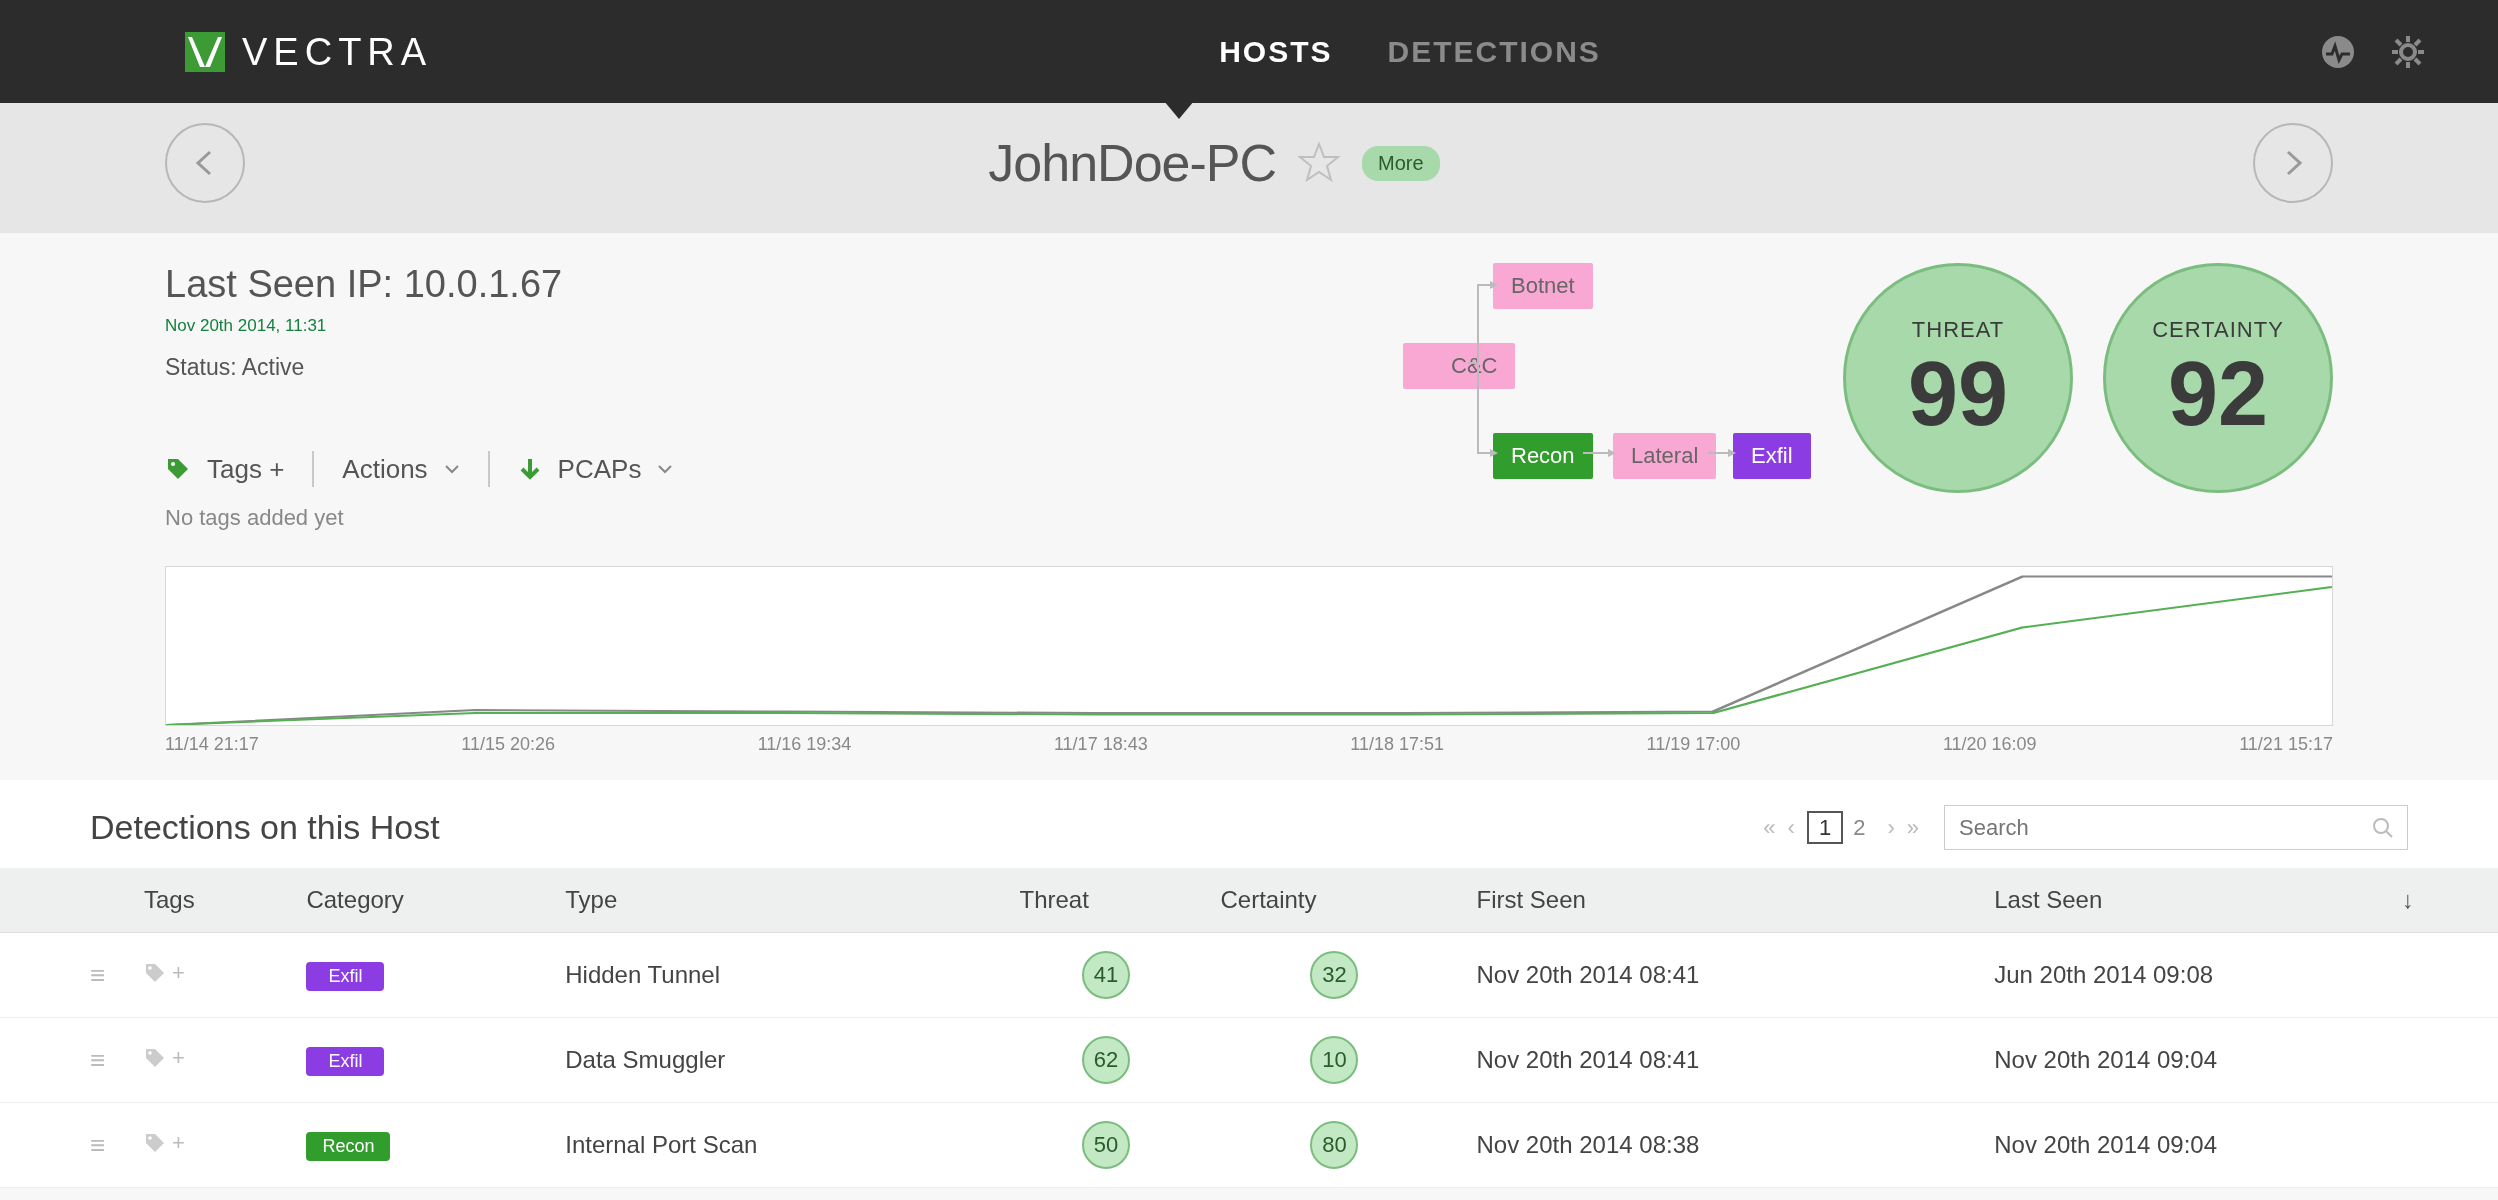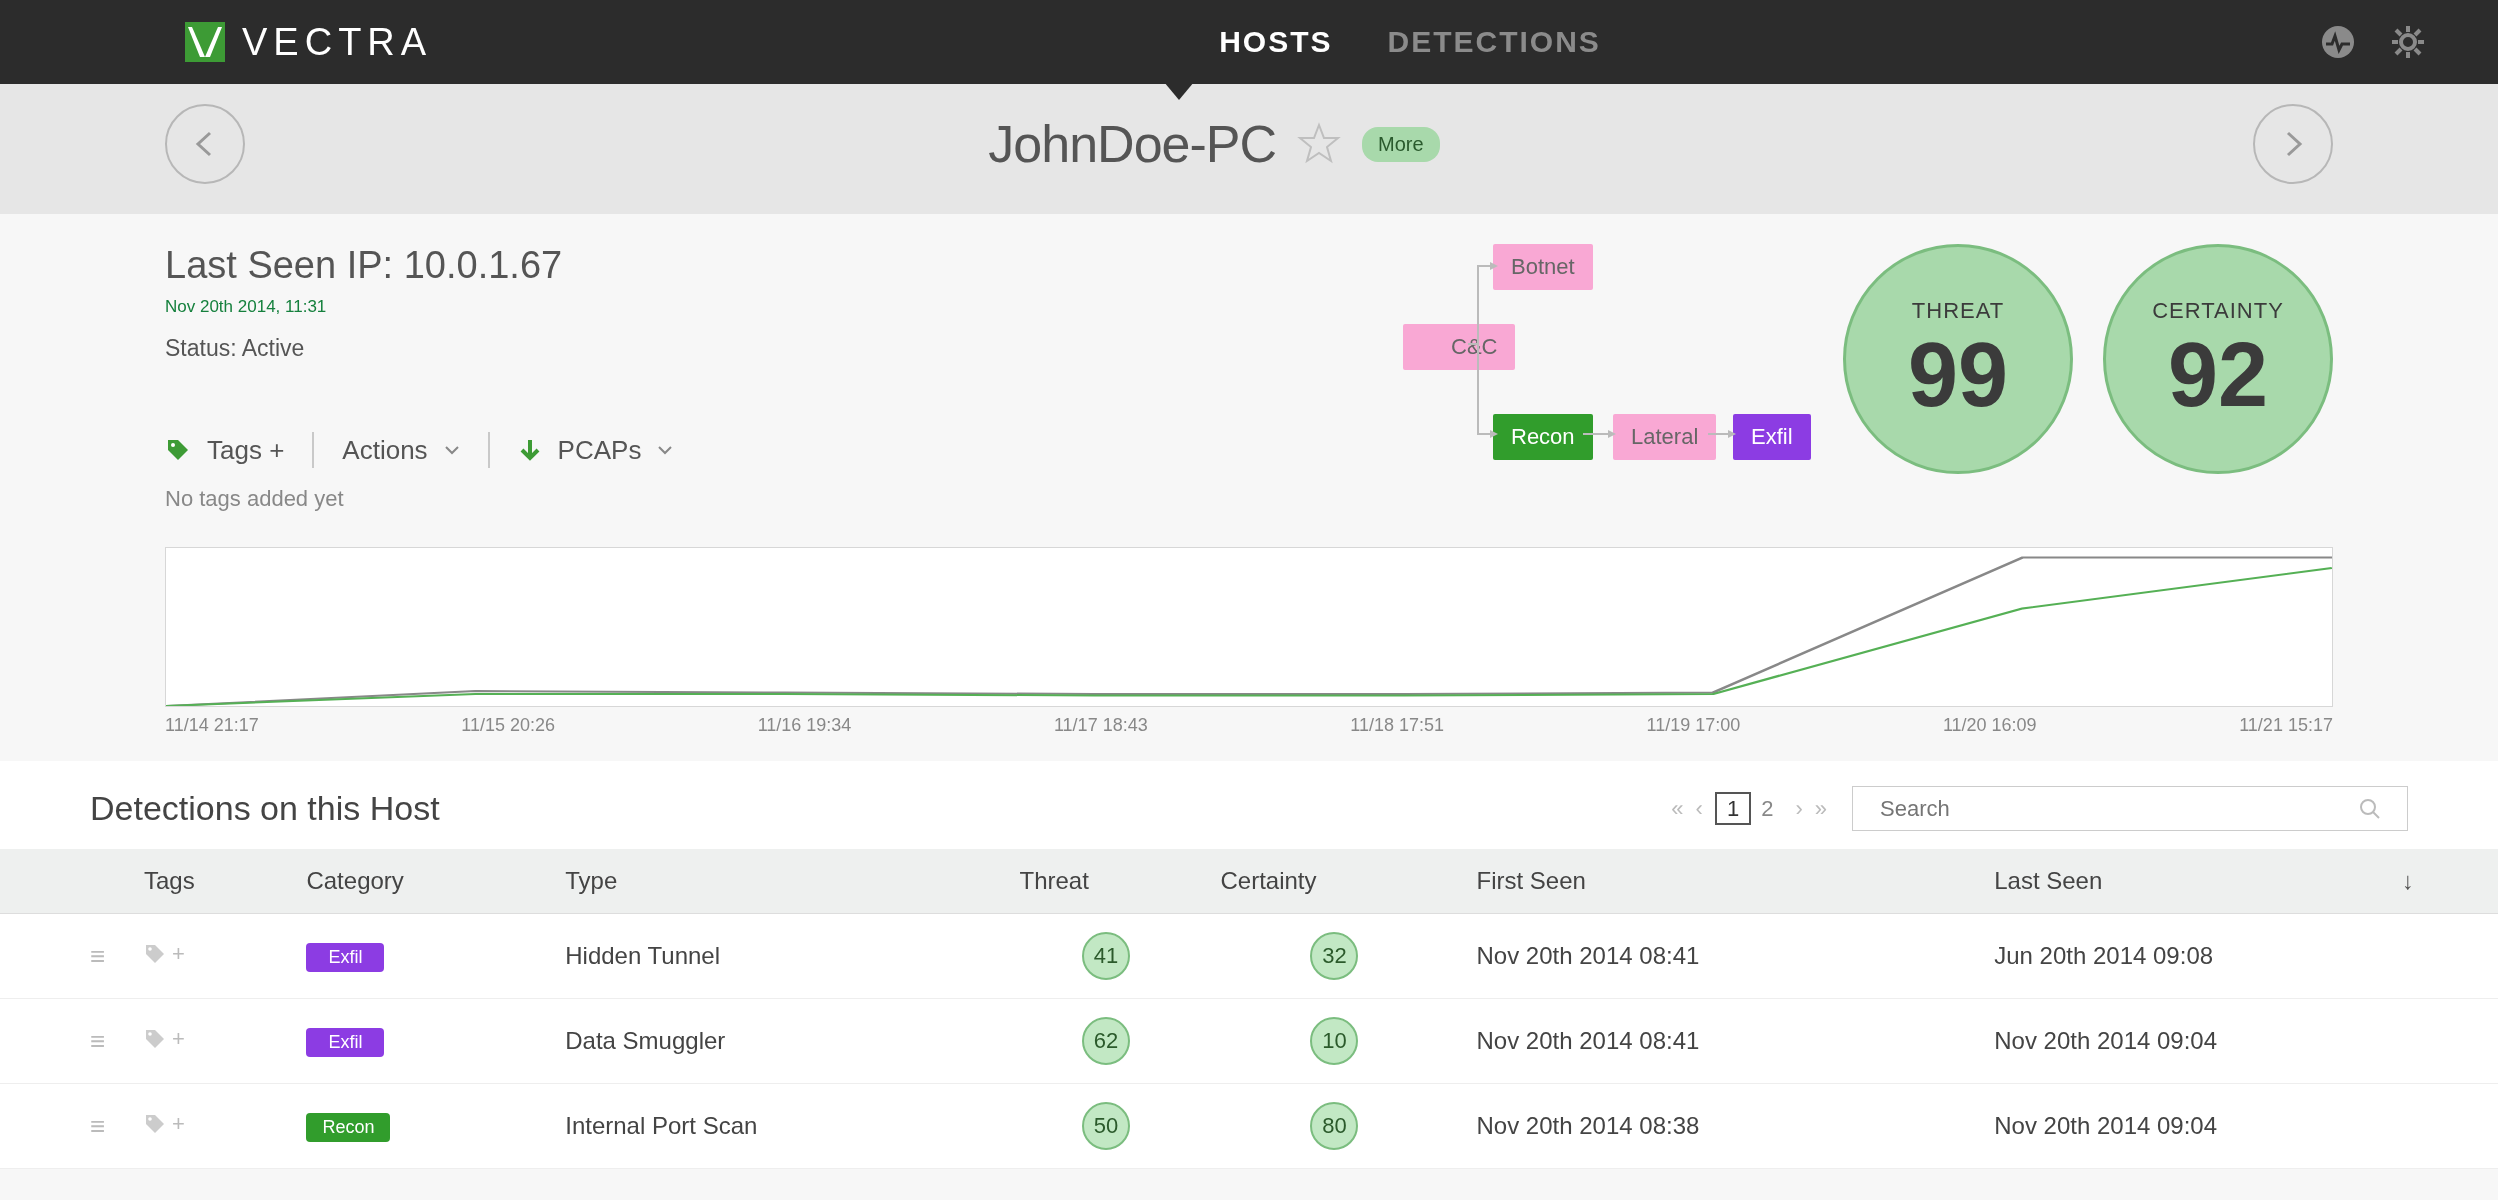--- a/index.html
+++ b/index.html
@@ -1,18 +1,18 @@
 <!DOCTYPE html>
 <html><head>
 <meta charset="utf-8">
 <style>
   * { box-sizing: border-box; margin: 0; padding: 0; }
   body { font-family: "Helvetica Neue", Helvetica, Arial, sans-serif; background:#f7f7f7; color:#333; width:2498px; }
   
-  .topnav { height:84px; background:#2c2c2c; display:flex; align-items:center; padding:0 70px 0 180px; }
+  .topnav { height:103px; background:#2c2c2c; display:flex; align-items:center; padding:0 70px 0 180px; }
   .logo { display:flex; align-items:center; gap:12px; }
   .logo svg { display:block; }
   .nav-center { flex:1; display:flex; justify-content:center; gap:55px; }
   .nav-link { font-size:30px; font-weight:700; letter-spacing:2px; color:#8b8b8b; cursor:pointer; }
   .nav-link.active { color:#fff; }
   .nav-right { display:flex; gap:30px; align-items:center; }
   .nav-right .icon-btn { width:40px; height:40px; display:flex; align-items:center; justify-content:center; cursor:pointer; }
   
   .subhead { background:#e6e6e6; padding:20px 165px 30px; position:relative; }
   .subhead .pointer { position:absolute; top:-2px; left:0; right:0; display:flex; justify-content:center;}
@@ -51,21 +51,21 @@
   .xaxis { display:flex; justify-content:space-between; font-size:18px; color:#888; margin-top:8px; }
   
   .detections { background:#fff; margin-top:25px; padding:25px 0 0 0; }
   .det-head { display:flex; align-items:center; justify-content:space-between; padding:0 90px 18px 90px;}
   .det-head h3 { font-size:34px; font-weight:400; color:#444; }
   .det-head .right { display:flex; align-items:center; gap:25px; }
   .pager { display:flex; align-items:center; gap:12px; font-size:22px; color:#888; }
   .pager .page { padding:2px 10px; cursor:pointer; }
   .pager .page.active { border:2px solid #555; color:#333; }
   .pager .arrow-btn{cursor:pointer; color:#bbb;}
-  .search-box { border:1px solid #ccc; width:556px; height:45px; display:flex; align-items:center; padding:0 27px; background:#fff;justify-content:space-between;}
+  .search-box { border:1px solid #ccc; width:464px; height:45px; display:flex; align-items:center; padding:0 14px; background:#fff;justify-content:space-between;}
   .search-box input{ border:none; outline:none; font-size:22px; width:100%; color:#666; background:transparent;}
   table.det-table { width:100%; border-collapse:collapse; }
   table.det-table th { text-align:left; font-size:24px; font-weight:400; color:#444; padding:18px 14px; background:#eef0ef; border-bottom:1px solid #ddd;}
   table.det-table td { padding:18px 14px; font-size:24px; color:#444; border-bottom:1px solid #eee; }
   table.det-table th:first-child, table.det-table td:first-child{ padding-left:90px; width:130px;}
   .pill { display:inline-block; color:#fff; font-size:18px; padding:4px 16px; border-radius:4px; min-width:78px; text-align:center;}
   .pill.exfil { background:#8c3ce3; }
   .pill.recon { background:#319d2c; }
   .num-circle { width:48px; height:48px; border-radius:50%; background:#c2e8c4; border:2px solid #7bbd7f; display:inline-flex; align-items:center; justify-content:center; font-size:22px; color:#2b5a2b; }
   .drag-icon{ color:#bbb; font-size:26px; cursor:grab; }

